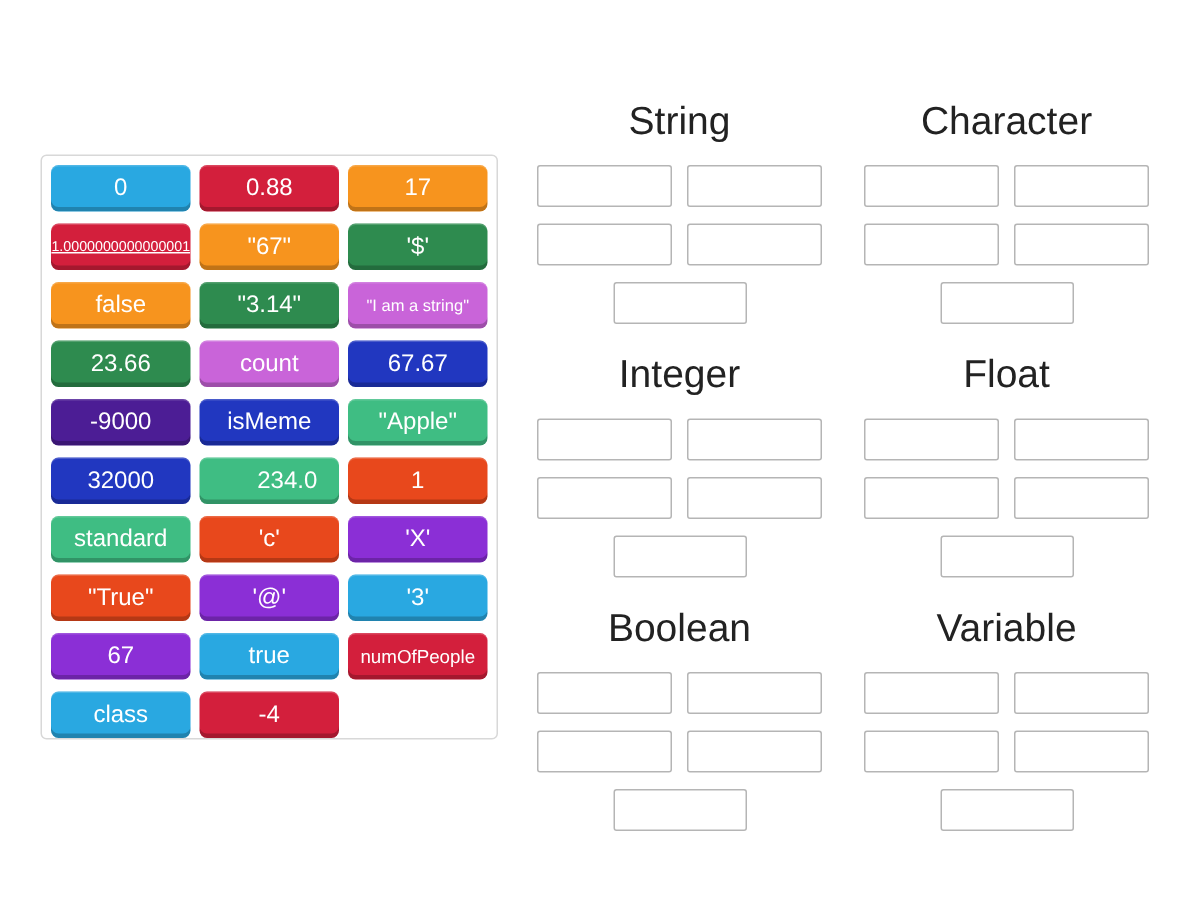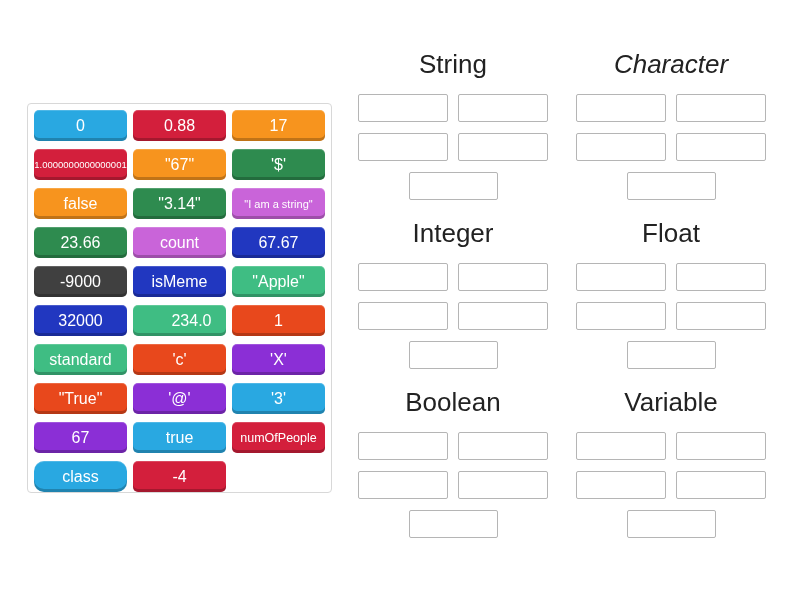--- a/index.html
+++ b/index.html
@@ -36,24 +36,24 @@
     text-align: center;
     cursor: grab;
     box-shadow: inset 0 -3px 0 rgba(0,0,0,0.22),
                 inset 0 1px 0 rgba(255,255,255,0.18);
     white-space: nowrap;
     overflow: hidden;
   }
   .fs-base  { font-size: 16px; }
   .fs-med   { font-size: 12.5px; }
   .fs-small { font-size: 11px; }
-  .fs-tiny  { font-size: 9.5px; }
+  .fs-tiny  { font-size: 9.5px; text-decoration: underline; }
 
   
-  .groups { position: absolute; left: 0; top: 0; width: 800px; height: 488px; }
+  .groups { position: absolute; left: 0; top: 16px; width: 800px; height: 488px; }
   .group {
     position: absolute;
     width: 190px;
   }
   .group-title {
     display: block;
     text-align: center;
     color: #222222;
     font-size: 26px;
     line-height: 32px;
@@ -110,21 +110,21 @@
   </div>
       <div class="tile fs-base" style="background: rgb(46, 139, 79);">
     <span>23.66</span>
   </div>
       <div class="tile fs-base" style="background: rgb(201, 100, 217);">
     <span>count</span>
   </div>
       <div class="tile fs-base" style="background: rgb(33, 55, 192);">
     <span>67.67</span>
   </div>
-      <div class="tile fs-base" style="background: #404040;">
+      <div class="tile fs-base" style="background: #4c1d95;">
     <span>-9000</span>
   </div>
       <div class="tile fs-base" style="background: rgb(33, 55, 192);">
     <span>isMeme</span>
   </div>
       <div class="tile fs-base" style="background: rgb(63, 189, 131);">
     <span>"Apple"</span>
   </div>
       <div class="tile fs-base" style="background: rgb(33, 55, 192);">
     <span>32000</span>
@@ -155,41 +155,41 @@
   </div>
       <div class="tile fs-base" style="background: rgb(139, 47, 214);">
     <span>67</span>
   </div>
       <div class="tile fs-base" style="background: rgb(41, 168, 225);">
     <span>true</span>
   </div>
       <div class="tile fs-med" style="background: rgb(211, 31, 60);">
     <span>numOfPeople</span>
   </div>
-      <div class="tile fs-base" style="background: rgb(41, 168, 225); border-radius: 10px;">
+      <div class="tile fs-base" style="background: rgb(41, 168, 225);">
     <span>class</span>
   </div>
       <div class="tile fs-base" style="background: rgb(211, 31, 60);">
     <span>-4</span>
   </div>
     </div>
 </div>
 
 <div class="groups">
     <div class="group" style="left: 358px; top: 48px;">
     <span class="group-title">String</span>
     <div class="slot-grid">
         <div class="slot"></div>
         <div class="slot"></div>
         <div class="slot"></div>
         <div class="slot"></div>
       </div>
   <div class="slot single"></div>
     </div>
-    <div class="group" style="left: 576px; top: 48px; font-style: italic;">
+    <div class="group" style="left: 576px; top: 48px;">
     <span class="group-title">Character</span>
     <div class="slot-grid">
         <div class="slot"></div>
         <div class="slot"></div>
         <div class="slot"></div>
         <div class="slot"></div>
       </div>
   <div class="slot single"></div>
     </div>
     <div class="group" style="left: 358px; top: 217px;">

